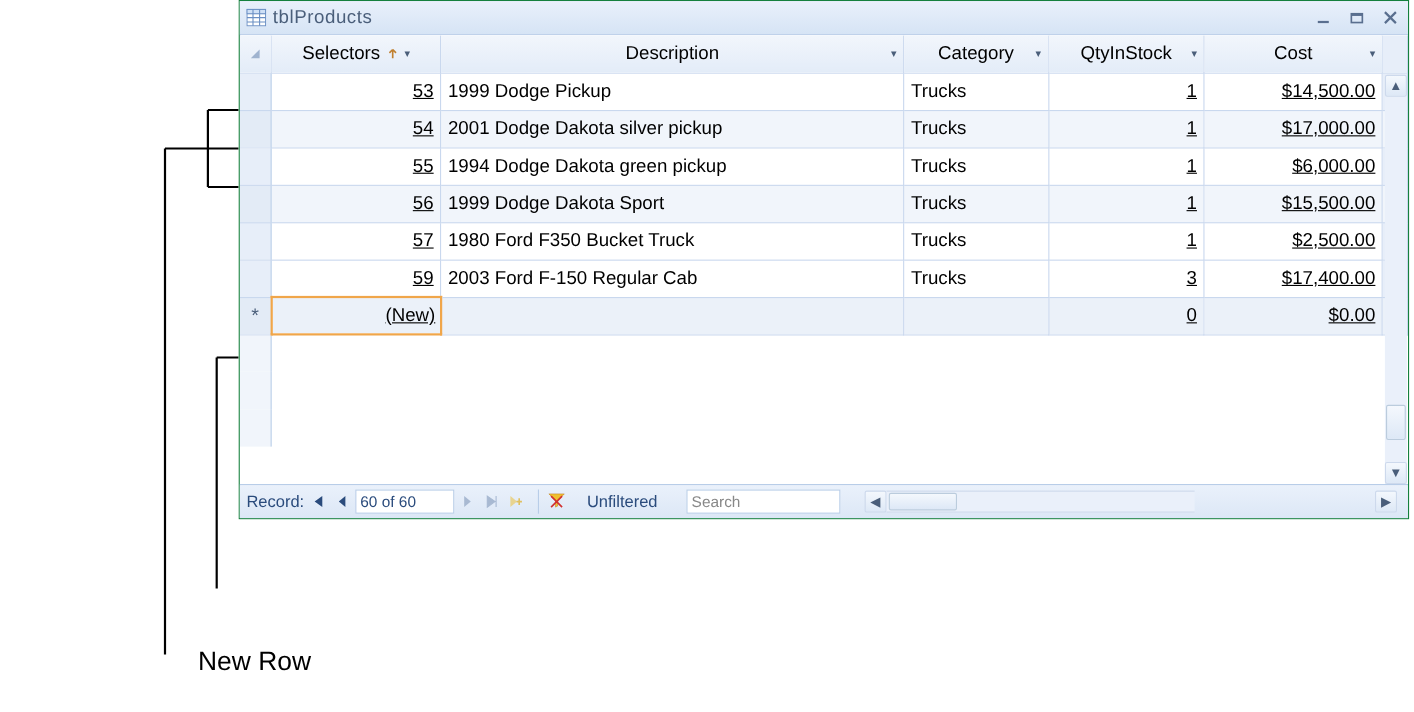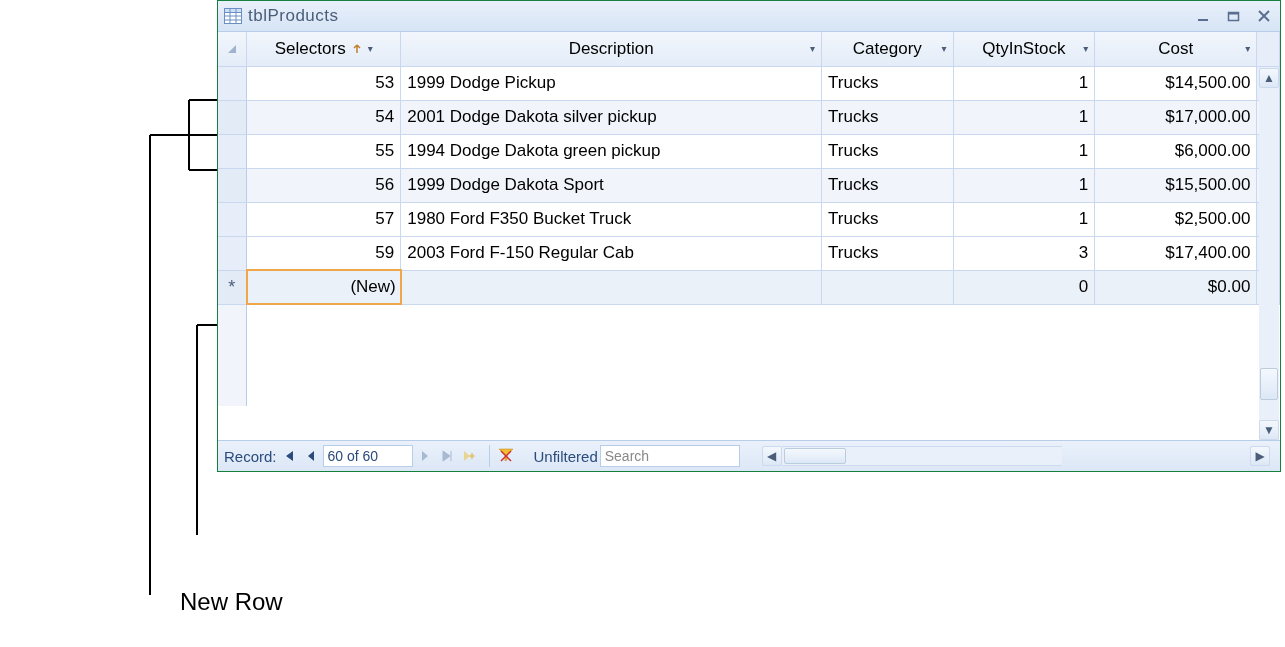--- a/index.html
+++ b/index.html
@@ -112,21 +112,21 @@
   td.selcol {
     background: #e7eef9;
     border-right: 1px solid #b8cde8;
   }
   tr.alt td {
     background: #f1f5fb;
   }
   tr.alt td.selcol {
     background: #e3ebf6;
   }
-  td.num { text-align: right; }
+  td.num { text-align: right; text-decoration: underline; }
   td.txt { text-align: left; }
   .newrow td {
     background: #ebf1f9;
   }
   .newrow td.selcol {
     background: #e3ebf6;
     font-size: 18px;
   }
   .newcell {
     border: 2px solid #f0a64a;
@@ -220,21 +220,21 @@
   }
   .searchbox {
     width: 130px;
     height: 20px;
     border:1px solid #b8cde8;
     background:#fff;
     color:#888;
     font-size:14px;
     padding:0 4px;
     display:flex;align-items:center;
-    margin-left:0;
+    margin-left:24px;
   }
   .hscroll {
     flex:1;
     display:flex;
     align-items:center;
     justify-content:flex-start;
     margin-left:20px;
     gap:0;
   }
   .hscroll .arrowh {

